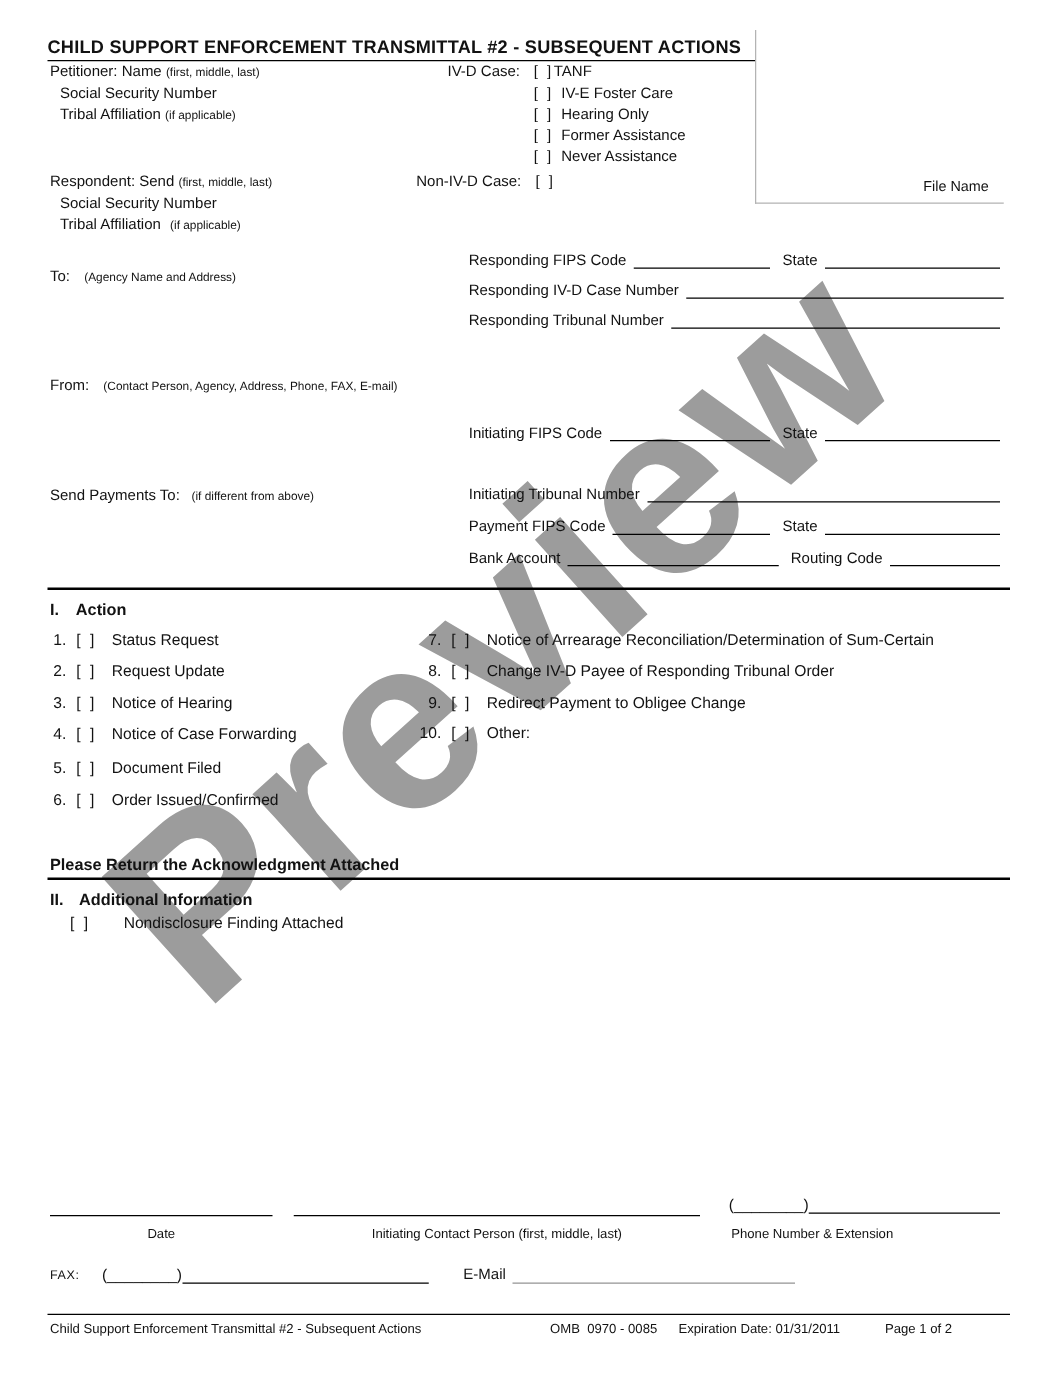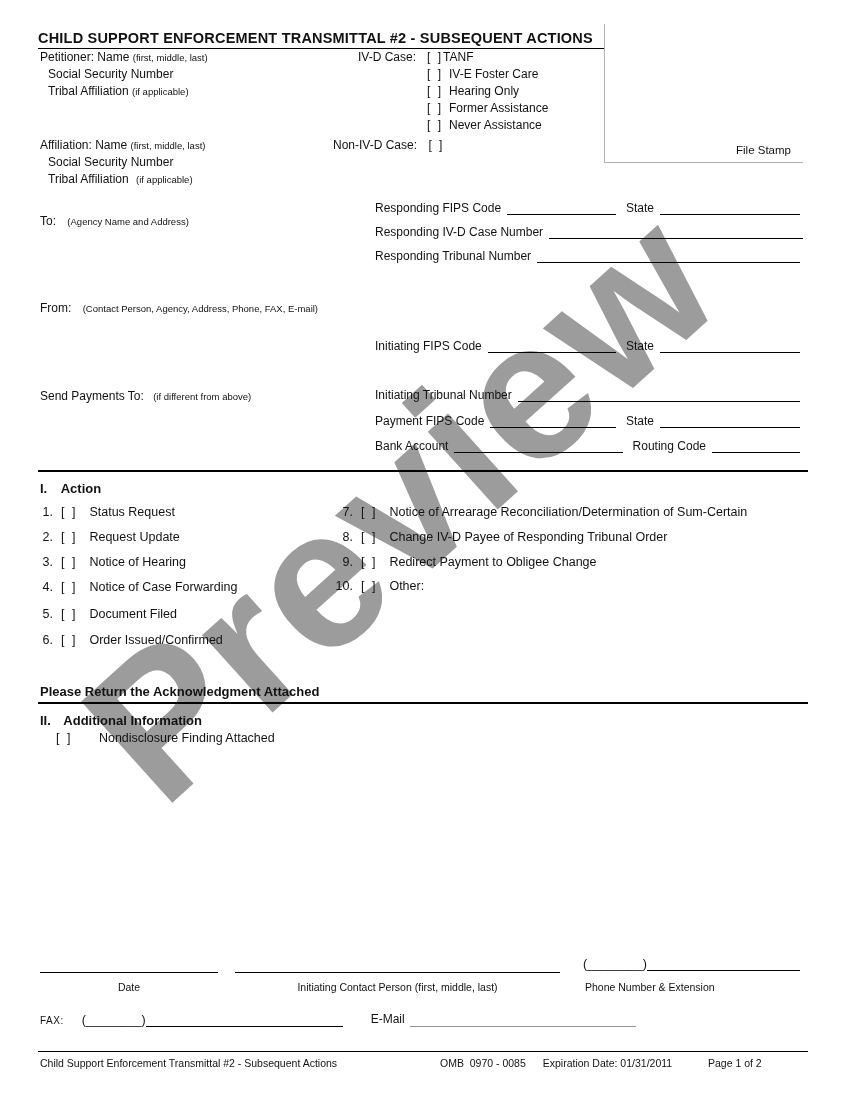--- a/index.html
+++ b/index.html
@@ -54,21 +54,21 @@
 
   <div class="watermark">Preview</div>
 
   <div class="content">
 
     <div class="abs title-rule" style="left:38px; top:29px; width:566px; height:19px;">
       <span class="title">CHILD SUPPORT ENFORCEMENT TRANSMITTAL #2 - SUBSEQUENT ACTIONS</span>
     </div>
 
     <div class="abs filestamp-box" style="left:604px; top:24px; width:198px; height:138px;">
-      <span class="filestamp-label">File Stamp</span>
+      <span class="filestamp-label">File Name</span>
     </div>
 
     <div class="abs fs12" style="left:40px; top:50px;">
       <span>Petitioner: Name</span>
       <span class="hint">(first, middle, last)</span>
     </div>
     <div class="abs fs12" style="left:48px; top:67px;">Social Security Number</div>
     <div class="abs fs12" style="left:48px; top:84px;">
       <span>Tribal Affiliation</span>
       <span class="hint">(if applicable)</span>
@@ -85,21 +85,21 @@
       <span class="cb">[ ]</span><span style="margin-left:6px;">Hearing Only</span>
     </div>
     <div class="abs fs12" style="left:427px; top:101px;">
       <span class="cb">[ ]</span><span style="margin-left:6px;">Former Assistance</span>
     </div>
     <div class="abs fs12" style="left:427px; top:118px;">
       <span class="cb">[ ]</span><span style="margin-left:6px;">Never Assistance</span>
     </div>
 
     <div class="abs fs12" style="left:40px; top:138px;">
-      <span>Affiliation: Name</span>
+      <span>Respondent: Send</span>
       <span class="hint">(first, middle, last)</span>
     </div>
     <div class="abs fs12" style="left:48px; top:155px;">Social Security Number</div>
     <div class="abs fs12" style="left:48px; top:172px;">
       <span>Tribal Affiliation</span>
       <span class="hint" style="margin-left:4px;">(if applicable)</span>
     </div>
 
     <div class="abs fs12" style="left:333px; top:138px;">
       <span>Non-IV-D Case:</span>

